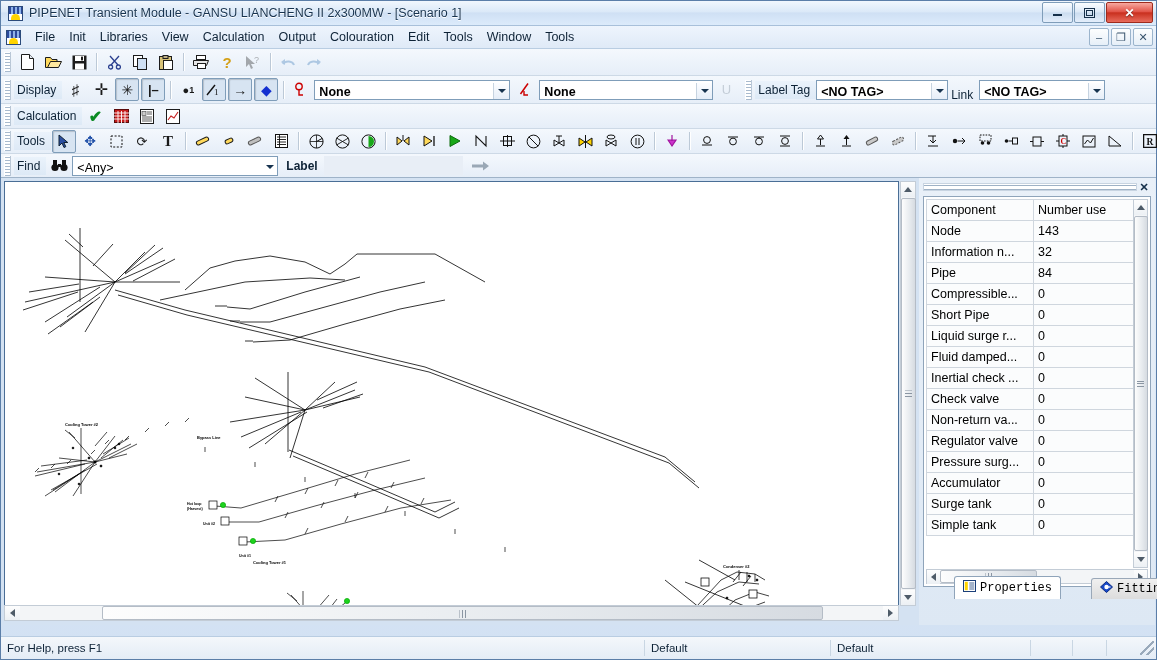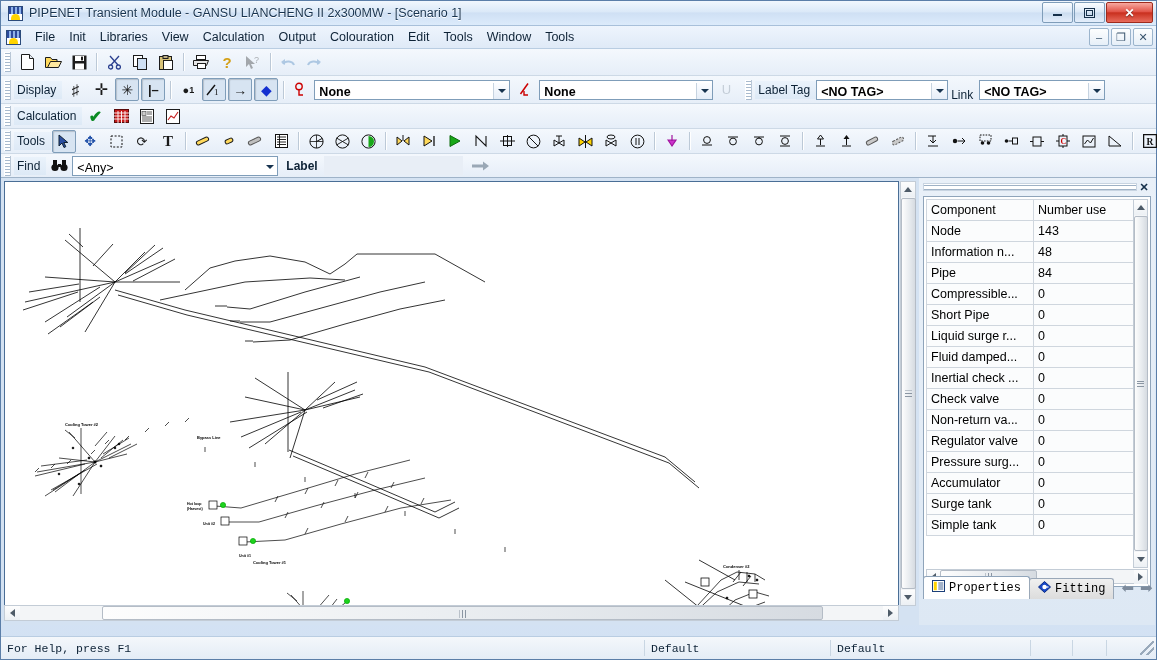--- a/index.html
+++ b/index.html
@@ -194,35 +194,35 @@
   }
   .tabs{
     position:absolute;left:4px;right:4px;bottom:26px;height:22px;
     display:flex;align-items:flex-end;
   }
   .tab{
     height:20px;display:flex;align-items:center;gap:4px;padding:0 8px;
     border:1px solid #9aa8b8;border-bottom:none;font-size:12px;
     font-family:"Liberation Mono", monospace;color:#000;
     background:linear-gradient(#f0f0f0,#dcdcdc);
-    border-radius:3px 3px 0 0;margin-right:-1px;
+    border-radius:3px 3px 0 0;margin-right:-1px;margin-left:31px;
   }
   .tab.active{background:#fff;height:22px;border-color:#8fa4ba;}
   .tabnav{display:flex;align-items:center;gap:6px;margin-left:8px;padding-bottom:2px;}
   .navarrow{font-size:15px;color:#7d8b9c;}
 
   
   .statusbar{
     position:absolute;left:0;right:0;bottom:0;height:22px;
     display:flex;align-items:center;
     background:linear-gradient(#f4f7fb,#e4ecf6);
     border-top:1px solid #b9cde2;font-size:11.5px;color:#0d2236;
   }
   .scell{height:16px;display:flex;align-items:center;padding:0 6px;
-    border-left:1px solid #c9d6e3;box-sizing:border-box;font-family:Liberation Mono, monospace;}
+    border-left:1px solid #c9d6e3;box-sizing:border-box;}
   .scell.first{border-left:none;flex:1;}
   .resizer{width:14px;height:14px;margin-left:auto;margin-right:2px;
     background:
       linear-gradient(135deg,transparent 45%,#9aaabb 45%,#9aaabb 55%,transparent 55%),
       linear-gradient(135deg,transparent 70%,#9aaabb 70%,#9aaabb 80%,transparent 80%);}
 
   
   .dlabel{position:absolute;font-size:3.4px;font-family:"Liberation Sans",sans-serif;
     color:#000;white-space:nowrap;font-weight:bold;}
 </style>
@@ -875,21 +875,21 @@
               <tr class="hdr">
             <td class="c0">Component</td>
             <td class="c1">Number use</td>
           </tr>
           <tr>
                 <td class="c0">Node</td>
                 <td class="c1">143</td>
               </tr>
           <tr>
                 <td class="c0">Information n...</td>
-                <td class="c1">48</td>
+                <td class="c1">32</td>
               </tr>
           <tr>
                 <td class="c0">Pipe</td>
                 <td class="c1">84</td>
               </tr>
           <tr>
                 <td class="c0">Compressible...</td>
                 <td class="c1">0</td>
               </tr>
           <tr>

